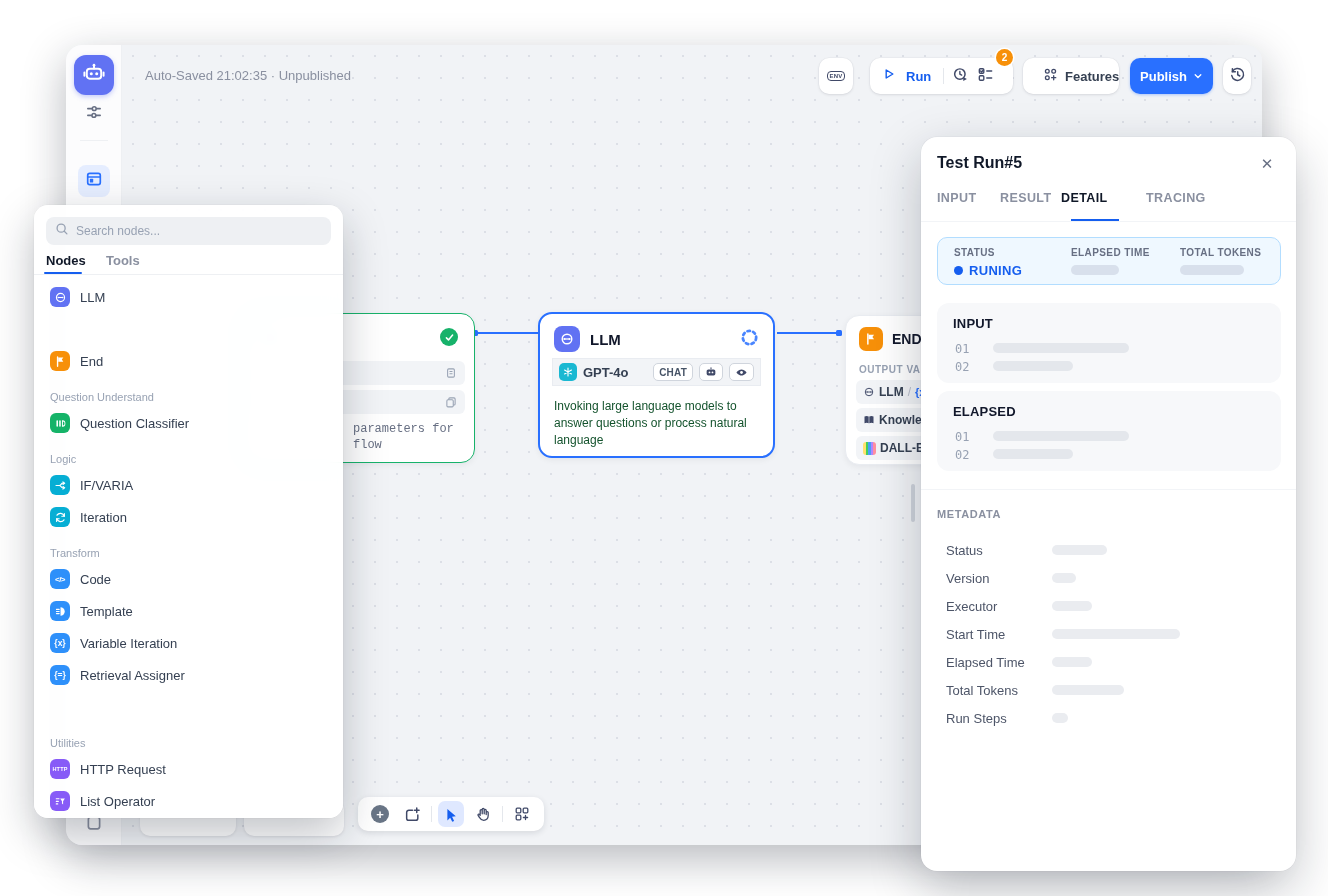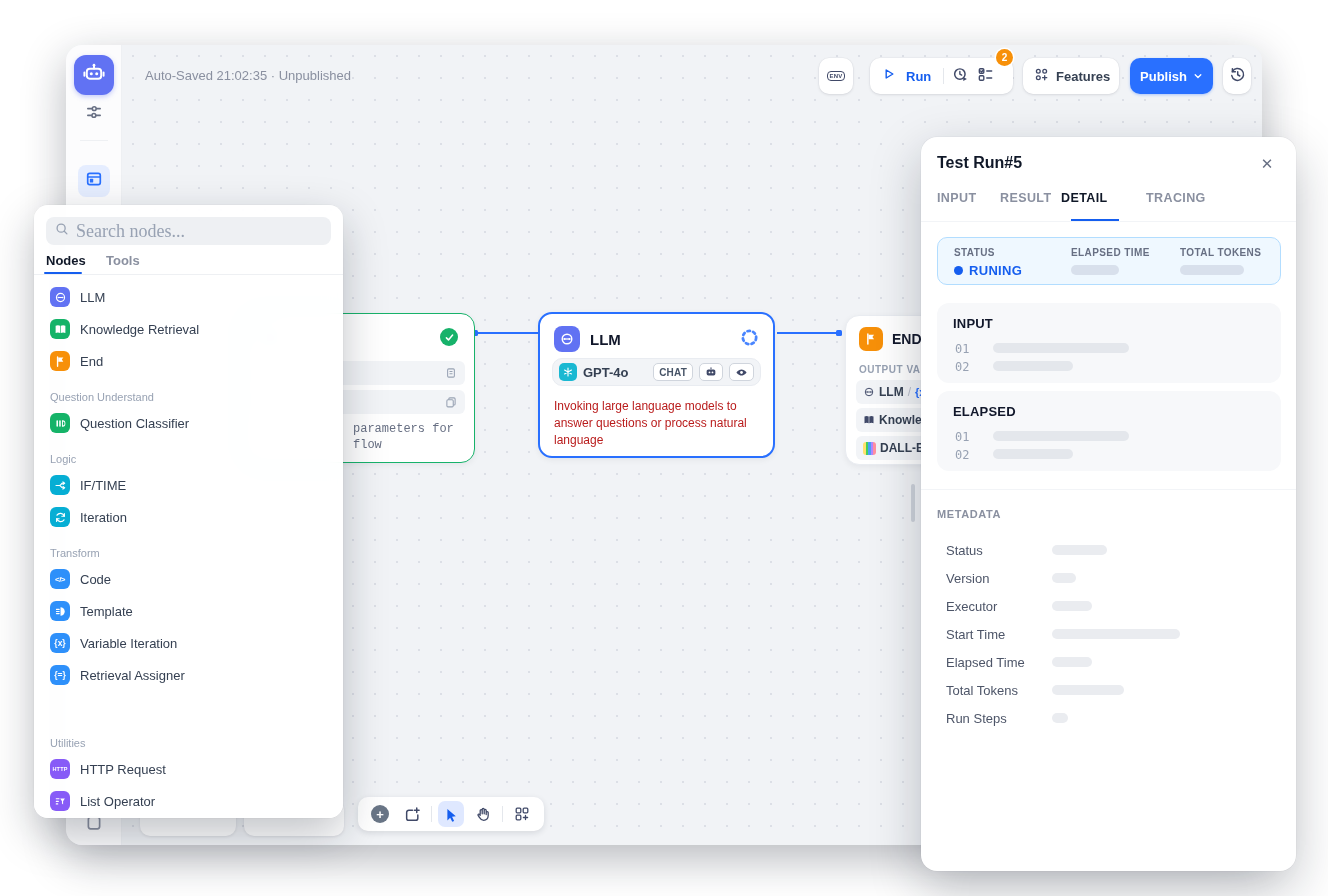--- a/index.html
+++ b/index.html
@@ -49,26 +49,26 @@
 
   .conn { position:absolute; height:2px; background:#2970ff; z-index:1; }
   .conn-handle { position:absolute; width:6px; height:6px; background:#2970ff; border-radius:1.5px; z-index:1; }
 
   .llm-node { left:538px; top:312px; width:237px; height:146px; border:2px solid #2970ff; z-index:2; }
   .node-head { position:absolute; left:14px; top:12px; display:flex; align-items:center; gap:10px; }
   .node-ic { border-radius:8px; display:flex; align-items:center; justify-content:center; }
   .node-title { font-size:15px; font-weight:700; color:#12182b; }
   .spinner { position:absolute; right:14px; top:14px; }
   .model-row { position:absolute; left:12px; top:44px; width:209px; height:28px; background:#f2f4f7; border:1px solid #e9ecf1;
-    border-radius:10px; display:flex; align-items:center; padding:0 6px; gap:6px; }
+    border-radius:0; display:flex; align-items:center; padding:0 6px; gap:6px; }
   .model-name { font-size:13px; font-weight:600; color:#354052; flex:1; }
   .mini-pill { height:18px; border:1px solid #d0d5dd; border-radius:5px; background:#fff;
     display:flex; align-items:center; justify-content:center; padding:0 5px; }
   .chat-label { font-size:10px; font-weight:700; color:#475467; letter-spacing:.2px; }
-  .llm-desc { position:absolute; left:14px; top:84px; width:212px; font-size:12px; line-height:17px; color:#b91c1c; }
+  .llm-desc { position:absolute; left:14px; top:84px; width:212px; font-size:12px; line-height:17px; color:#14532d; }
 
   .end-node { left:845px; top:315px; width:122px; height:150px; border:1px solid #e9ecf1; z-index:2; }
   .end-section-label { position:absolute; left:13px; top:48px; font-size:10px; font-weight:700; letter-spacing:.5px;
     color:#98a2b3; white-space:nowrap; }
   .end-row { position:absolute; left:10px; width:106px; height:24px; background:#f2f4f7; border-radius:6px;
     display:flex; align-items:center; gap:4px; padding:0 7px; font-size:12px; font-weight:600; color:#354052; white-space:nowrap; overflow:hidden; }
   .dalle-ic { width:13px; height:13px; border-radius:3px; flex:none;
     background:linear-gradient(90deg,#ffe26e 0 20%,#44cf5c 20% 40%,#49a0f7 40% 60%,#b187ff 60% 80%,#ff8fa0 80% 100%); }
 
   .canvas-scrollbar { position:absolute; left:911px; top:484px; width:4px; height:38px; background:#cfd4dc; border-radius:2px; z-index:2; }
@@ -82,22 +82,22 @@
   .tool-btn.active { background:#dfe8ff; }
   .add-circle { width:18px; height:18px; border-radius:50%; background:#697586; color:#fff; font-size:13px; font-weight:700;
     display:flex; align-items:center; justify-content:center; line-height:1; }
 
   
   .node-panel { position:absolute; left:34px; top:205px; width:309px; height:613px; border-radius:14px;
     background:rgba(255,255,255,.94); -webkit-backdrop-filter:blur(9px); backdrop-filter:blur(9px);
     box-shadow:0 16px 44px rgba(16,24,40,.26), 0 0 0 0.5px rgba(16,24,40,.05); z-index:25; }
   .search-box { position:absolute; left:12px; top:12px; width:285px; height:28px; background:#eef0f3; border-radius:8px;
     display:flex; align-items:center; gap:7px; padding:0 9px; }
-  .search-box input { border:none; outline:none; background:transparent; font-size:18px; color:#4d7c0f; width:100%;
-    font-family:Liberation Serif, serif; }
+  .search-box input { border:none; outline:none; background:transparent; font-size:12px; color:#4d7c0f; width:100%;
+    font-family:Liberation Sans, sans-serif; }
   .search-box input::placeholder { color:#98a2b3; }
   .np-tab { position:absolute; top:48px; font-size:13px; }
   .np-tab.on { font-weight:700; color:#101828; }
   .np-tab.off { font-weight:600; color:#8a90a0; }
   .np-underline { position:absolute; left:10px; top:67px; width:38px; height:2px; background:#155eef; border-radius:1px; }
   .np-divider { position:absolute; left:0; top:69px; width:100%; height:1px; background:#eef0f3; }
   .np-item { position:absolute; left:8px; width:293px; height:32px; border-radius:8px;
     display:flex; align-items:center; gap:10px; padding:0 8px; }
   .np-ic { width:20px; height:20px; border-radius:6px; flex:none; display:flex; align-items:center; justify-content:center;
     color:#fff; }
@@ -215,21 +215,21 @@
         <rect x="2.2" y="2.6" width="4.2" height="4.2" rx="1"></rect>
           <path d="M3.4 4.6l1 1 1.6-1.9"></path>
         <path d="M9.2 4.7h4.6"></path>
           <rect x="2.2" y="9.2" width="4.2" height="4.2" rx="1"></rect>
           <path d="M9.2 11.3h4.6"></path>
         </svg>
     </span>
   </div>
   <div class="badge">2</div>
 
-  <div class="pill" style="left:1023px; width:96px; padding:0 11px;">
+  <div class="pill" style="left:1023px; width:96px; padding:0 20px;">
     <span>
       <svg width="15" height="15" viewBox="0 0 16 16" stroke="#404968" stroke-width="1.4" fill="none" stroke-linecap="round">
         <circle cx="4.6" cy="4.6" r="2"></circle>
           <circle cx="11.4" cy="4.6" r="2"></circle>
           <circle cx="4.6" cy="11.4" r="2"></circle>
         <path d="M11.4 9.2v4.4M9.2 11.4h4.4"></path>
         </svg>
     </span>
     <span class="features-label">Features</span>
   </div>
@@ -416,28 +416,20 @@
       <span class="np-ic" style="background:#6172f3">
         <svg width="13" height="13" viewBox="0 0 16 16">
             <circle cx="8" cy="8" r="5" stroke="#fff" stroke-width="1.4" fill="none"></circle>
             <path d="M5 8h6" stroke="#fff" stroke-width="1.3"></path>
             <circle cx="5.3" cy="8" r="1" fill="#fff"></circle>
             <circle cx="10.7" cy="8" r="1" fill="#fff"></circle>
           </svg>
       </span>
       <span class="np-lab">LLM</span>
     </div>
-    <div class="np-item" style="top:108px">
-      <span class="np-ic" style="background:#15b368">
-        <svg width="13" height="13" viewBox="0 0 16 16" fill="#fff">
-            <path d="M2 3.4c1.9-.9 3.8-.9 5.6 0v9c-1.8-.9-3.7-.9-5.6 0zM8.4 3.4c1.9-.9 3.8-.9 5.6 0v9c-1.8-.9-3.7-.9-5.6 0z"></path>
-          </svg>
-      </span>
-      <span class="np-lab">Knowledge Retrieval</span>
-    </div>
     <div class="np-item" style="top:140px">
       <span class="np-ic" style="background:#f79009">
         <svg width="13" height="13" viewBox="0 0 16 16">
             <path d="M4.4 2.4v11.4" stroke="#fff" stroke-width="1.7" stroke-linecap="round"></path>
             <path d="M5.2 3h6.3l-1.9 2.6 1.9 2.6H5.2z" fill="#fff"></path>
           </svg>
       </span>
       <span class="np-lab">End</span>
     </div>
 
@@ -454,21 +446,21 @@
     </div>
 
     <div class="np-header" style="top:248px">Logic</div>
     <div class="np-item" style="top:264px">
       <span class="np-ic" style="background:#06aed4">
         <svg width="13" height="13" viewBox="0 0 16 16" stroke="#fff" stroke-width="1.5" fill="none" stroke-linecap="round">
           <path d="M2.5 8h4c2.2 0 2.2-2.8 4.4-2.8h1.6M6.5 8c2.2 0 2.2 2.8 4.4 2.8h1.6"></path>
           <path d="M11 3.6l2 1.6-2 1.6M11 9.2l2 1.6-2 1.6" stroke-width="1.3"></path>
           </svg>
       </span>
-      <span class="np-lab">IF/TIME</span>
+      <span class="np-lab">IF/VARIA</span>
     </div>
     <div class="np-item" style="top:296px">
       <span class="np-ic" style="background:#06aed4">
         <svg width="13" height="13" viewBox="0 0 16 16" stroke="#fff" stroke-width="1.5" fill="none" stroke-linecap="round">
           <path d="M12.6 6.4a5 5 0 0 0-8.9-1.3M3.4 9.6a5 5 0 0 0 8.9 1.3"></path>
           <path d="M12.8 3.2v3.2h-3.2M3.2 12.8V9.6h3.2" stroke-width="1.3"></path>
           </svg>
       </span>
       <span class="np-lab">Iteration</span>
     </div>

